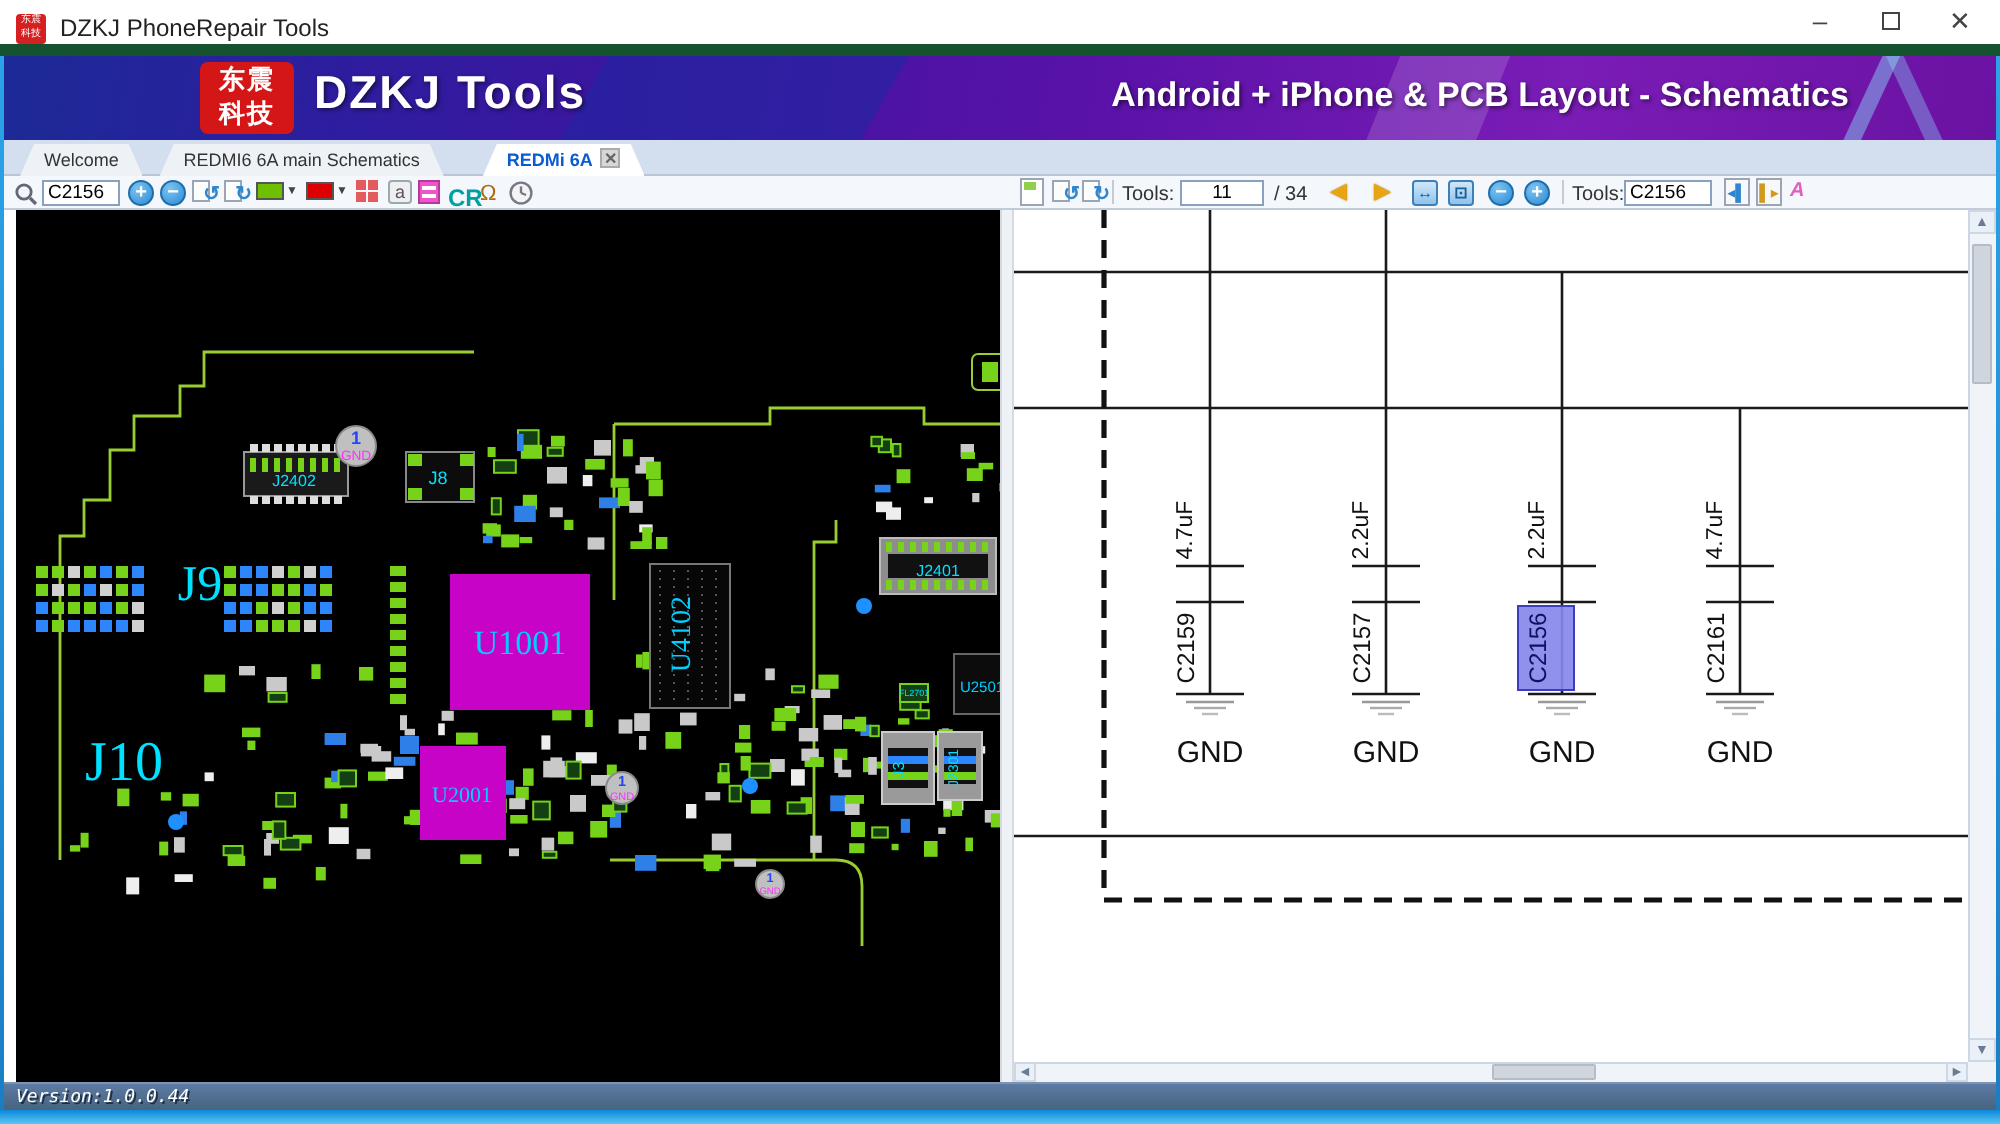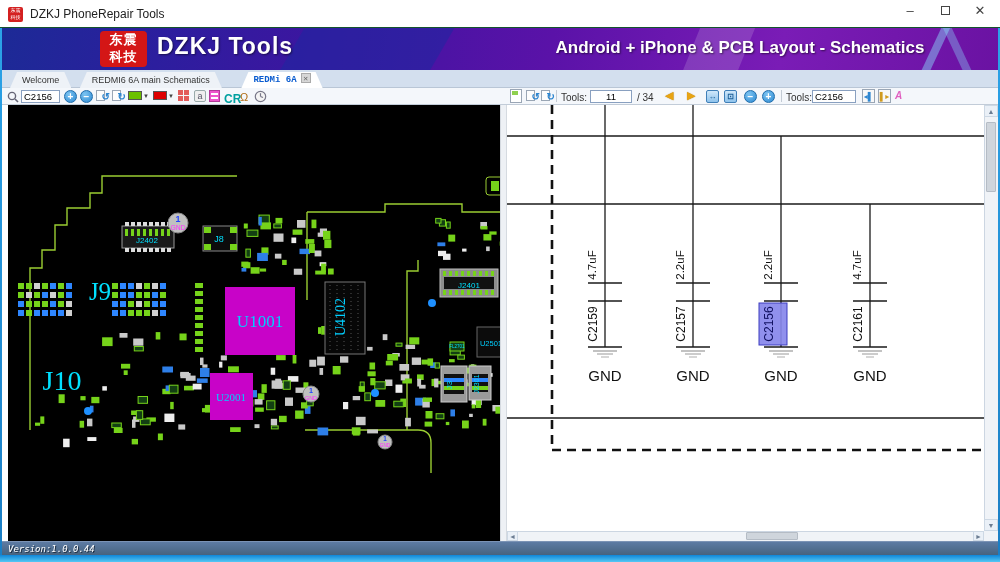--- a/index.html
+++ b/index.html
@@ -2,41 +2,41 @@
 <html><head>
 <meta charset="utf-8">
 <style>
   * { margin:0; padding:0; box-sizing:border-box; }
   html,body { width:1000px; height:562px; overflow:hidden; background:#888; }
   body { font-family:"Liberation Sans", sans-serif; }
   #win { position:relative; width:1000px; height:562px; background:#fff; overflow:hidden; }
   .abs { position:absolute; }
 
   
-  #titlebar { left:0; top:0; width:1000px; height:28px; background:#ffffff; border-bottom:1px solid #14532d; }
+  #titlebar { left:0; top:0; width:1000px; height:28px; background:#ffffff; border-bottom:6px solid #14532d; }
   #appicon { left:8px; top:7px; width:15px; height:15px; background:#d42020; border-radius:2px; color:#fff; font-size:5px; line-height:7px; text-align:center; overflow:hidden; }
   #apptitle { left:30px; top:7px; font-size:12px; color:#222; }
   .winbtn { top:0; width:30px; height:22px; text-align:center; line-height:22px; font-size:13px; color:#444; cursor:pointer; }
   #btn-max span { display:inline-block; width:9px; height:9px; border:1px solid #444; margin-top:6px; }
 
   
   #banner { left:0; top:28px; width:1000px; height:42px; overflow:hidden;
     background:linear-gradient(100deg,#1c2a96 0%,#2c1e9e 16%,#3f14a0 34%,#5a12a8 55%,#7a1cb6 78%,#6a12a2 100%); }
   .streak { position:absolute; top:-10px; height:70px; }
   #logo { left:100px; top:3px; width:47px; height:36px; background:#d41616; border-radius:4px; color:#fff;
     font-size:13px; font-weight:bold; line-height:17px; text-align:center; letter-spacing:1px; }
   #appname { left:157px; top:5px; color:#fff; font-size:23px; font-weight:bold; letter-spacing:1px; text-shadow:1px 1px 2px rgba(0,0,0,.5); }
   #tagline { left:500px; top:10px; width:480px; text-align:center; color:#fff; font-size:17px; font-weight:600; text-shadow:1px 1px 2px rgba(0,0,0,.55); }
 
   
   #tabbar { left:0; top:70px; width:1000px; height:18px; background:#d3dfee; border-bottom:1px solid #b9c6d6; }
   .tab { position:absolute; top:2px; height:16px; line-height:16px; font-size:9px; color:#333; text-align:center;
     background:#eef2f7; clip-path:polygon(7px 0, calc(100% - 7px) 0, 100% 100%, 0 100%);
     filter:drop-shadow(0 0 1px #97a8bc); padding:0 12px; cursor:pointer; white-space:nowrap; }
-  .tab.active { background:#ffffff; color:#0a5cd0; font-weight:bold;font-family:Liberation Mono, monospace; }
+  .tab.active { background:#ffffff; color:#0a5cd0; font-weight:bold; }
   .tab-close { display:inline-block; width:10px; height:10px; line-height:9px; margin-left:4px; background:#d7d7d7;
     border:1px solid #aaa; color:#666; font-size:8px; vertical-align:1px; cursor:pointer; }
 
   
   #toolbarstrip { left:0; top:88px; width:1000px; height:17px; background:#f4f7fb; border-bottom:1px solid #c2ccd8; }
   .tsep { position:absolute; top:90px; width:1px; height:12px; background:#c3cbd5; }
   .tlabel { position:absolute; top:92px; font-size:10px; color:#333; }
   .tinput { position:absolute; top:90px; height:13px; border:1px solid #89a0c0; background:#fff; font-size:9.5px; padding:0 2px; font-family:"Liberation Sans",sans-serif; }
   .bluecirc { position:absolute; top:90px; width:13px; height:13px; border-radius:50%; background:radial-gradient(circle at 35% 30%,#7cc4f2,#2e8ad2); border:1px solid #1f6cab; color:#fff; font-size:10px; line-height:11px; text-align:center; font-weight:bold; cursor:pointer; }
   .pgicon { position:absolute; top:89px; width:12px; height:14px; background:#fff; border:1px solid #9aa6b5; cursor:pointer; }

